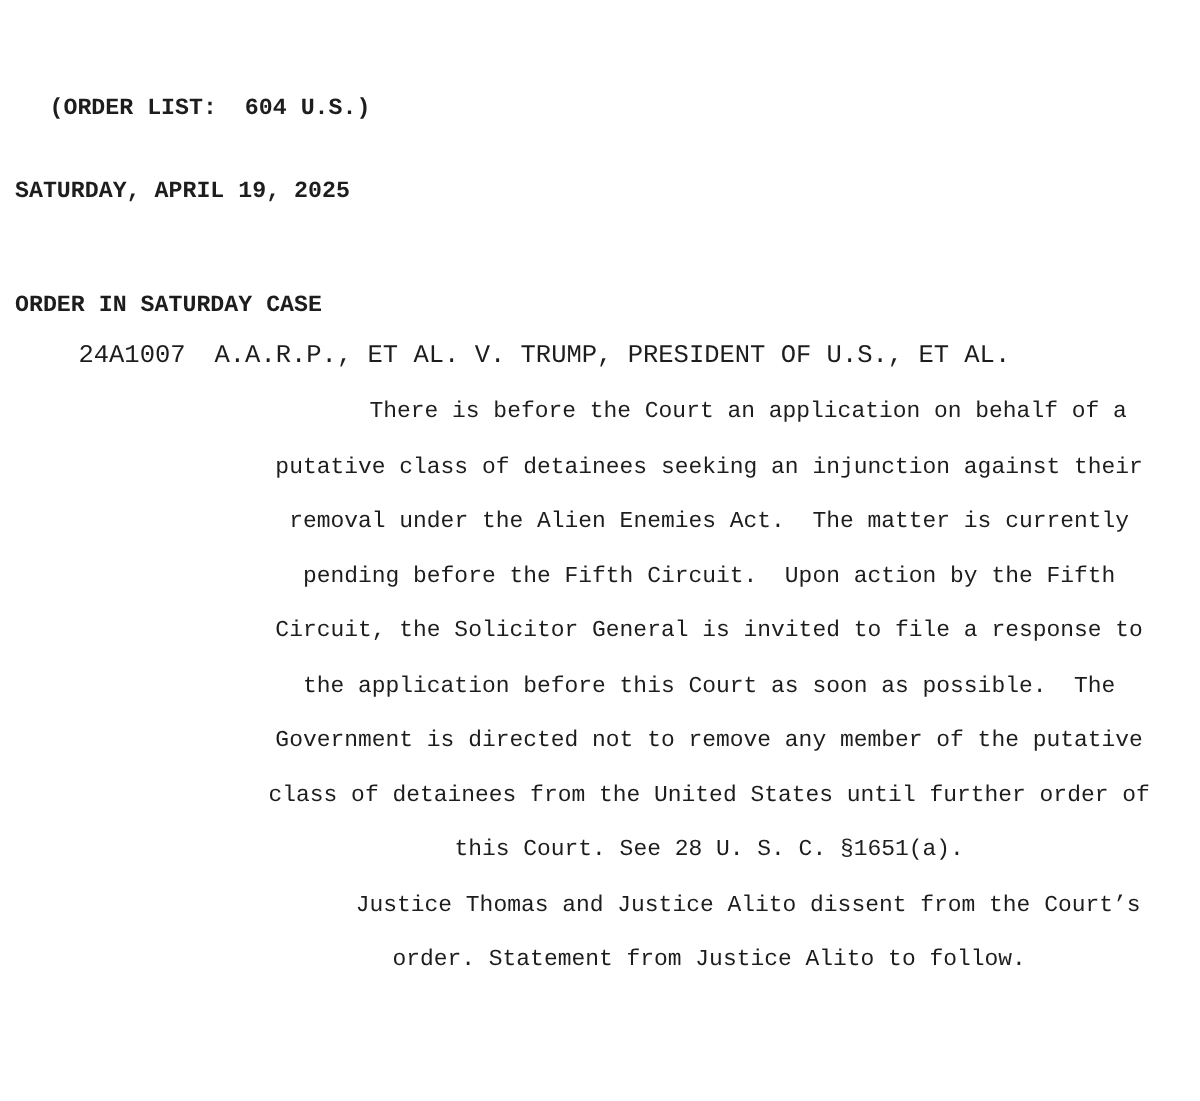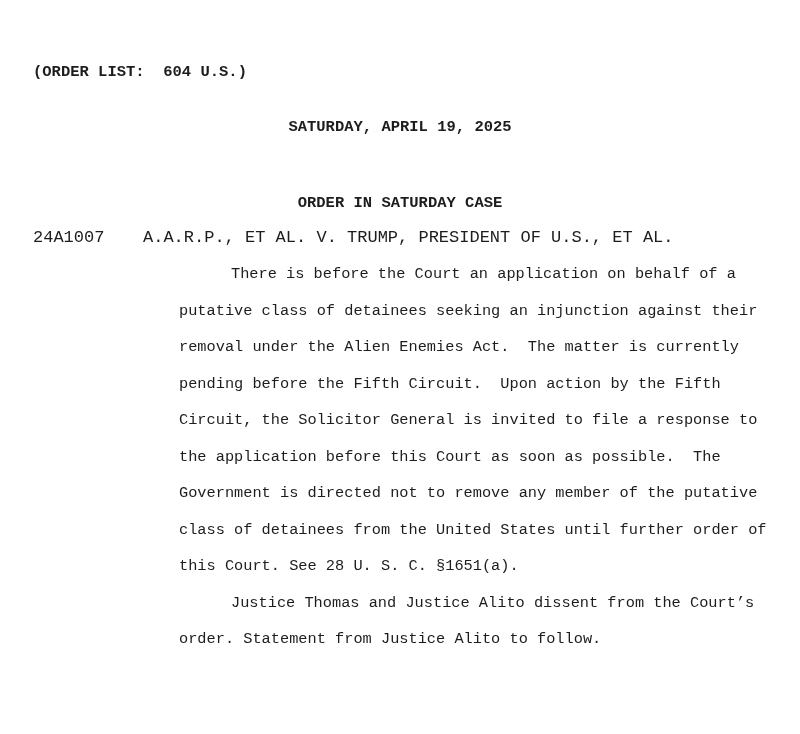--- a/index.html
+++ b/index.html
@@ -5,28 +5,28 @@
   html, body { margin: 0; padding: 0; }
   body {
     width: 800px;
     height: 734px;
     position: relative;
     overflow: hidden;
     background: #ffffff;
     color: #1d1d1d;
     font-family: "Liberation Mono", "DejaVu Sans Mono", monospace;
   }
-  .abs { position: absolute; white-space: pre; }
+  .abs { position: absolute; white-space: pre; text-align: center; }
   .order-ref {
     left: 33px; top: 63px;
     font-size: 15.5px; font-weight: bold; line-height: 18px;
   }
   .center-line {
     left: 10px; width: 780px;
-    text-align: center;
+    text-align: left;
     font-weight: bold;
     font-size: 15.5px; line-height: 18px;
   }
   .date-line { top: 118px; }
   .section-heading { top: 194px; }
   .case-line {
     left: 33px; top: 229px;
     font-size: 17px; line-height: 18px; font-family: Liberation Mono, monospace;
   }
   .docket { display: inline-block; width: 110px; }

